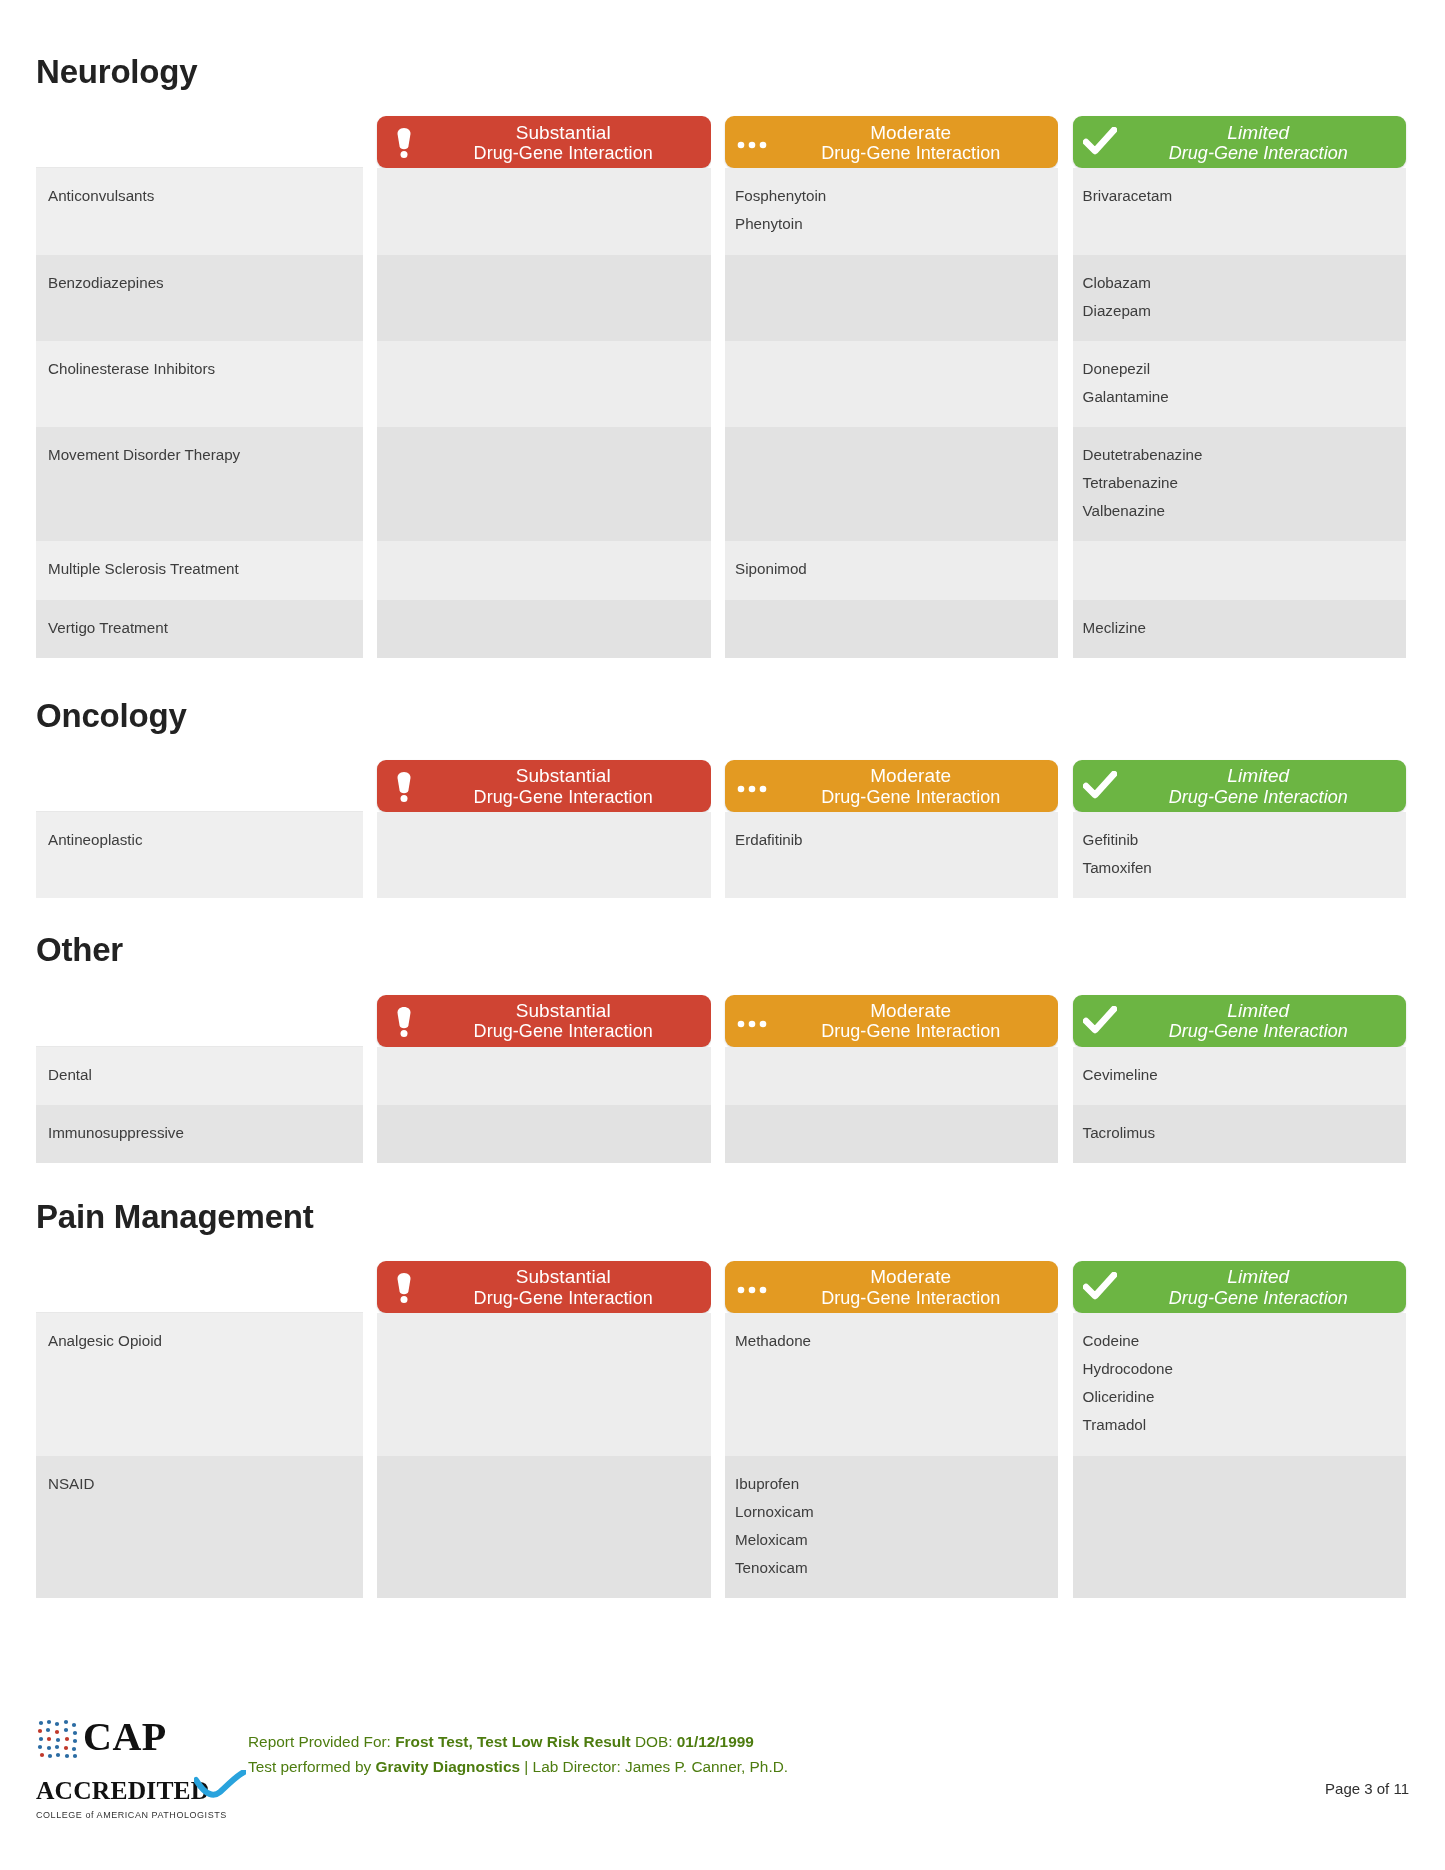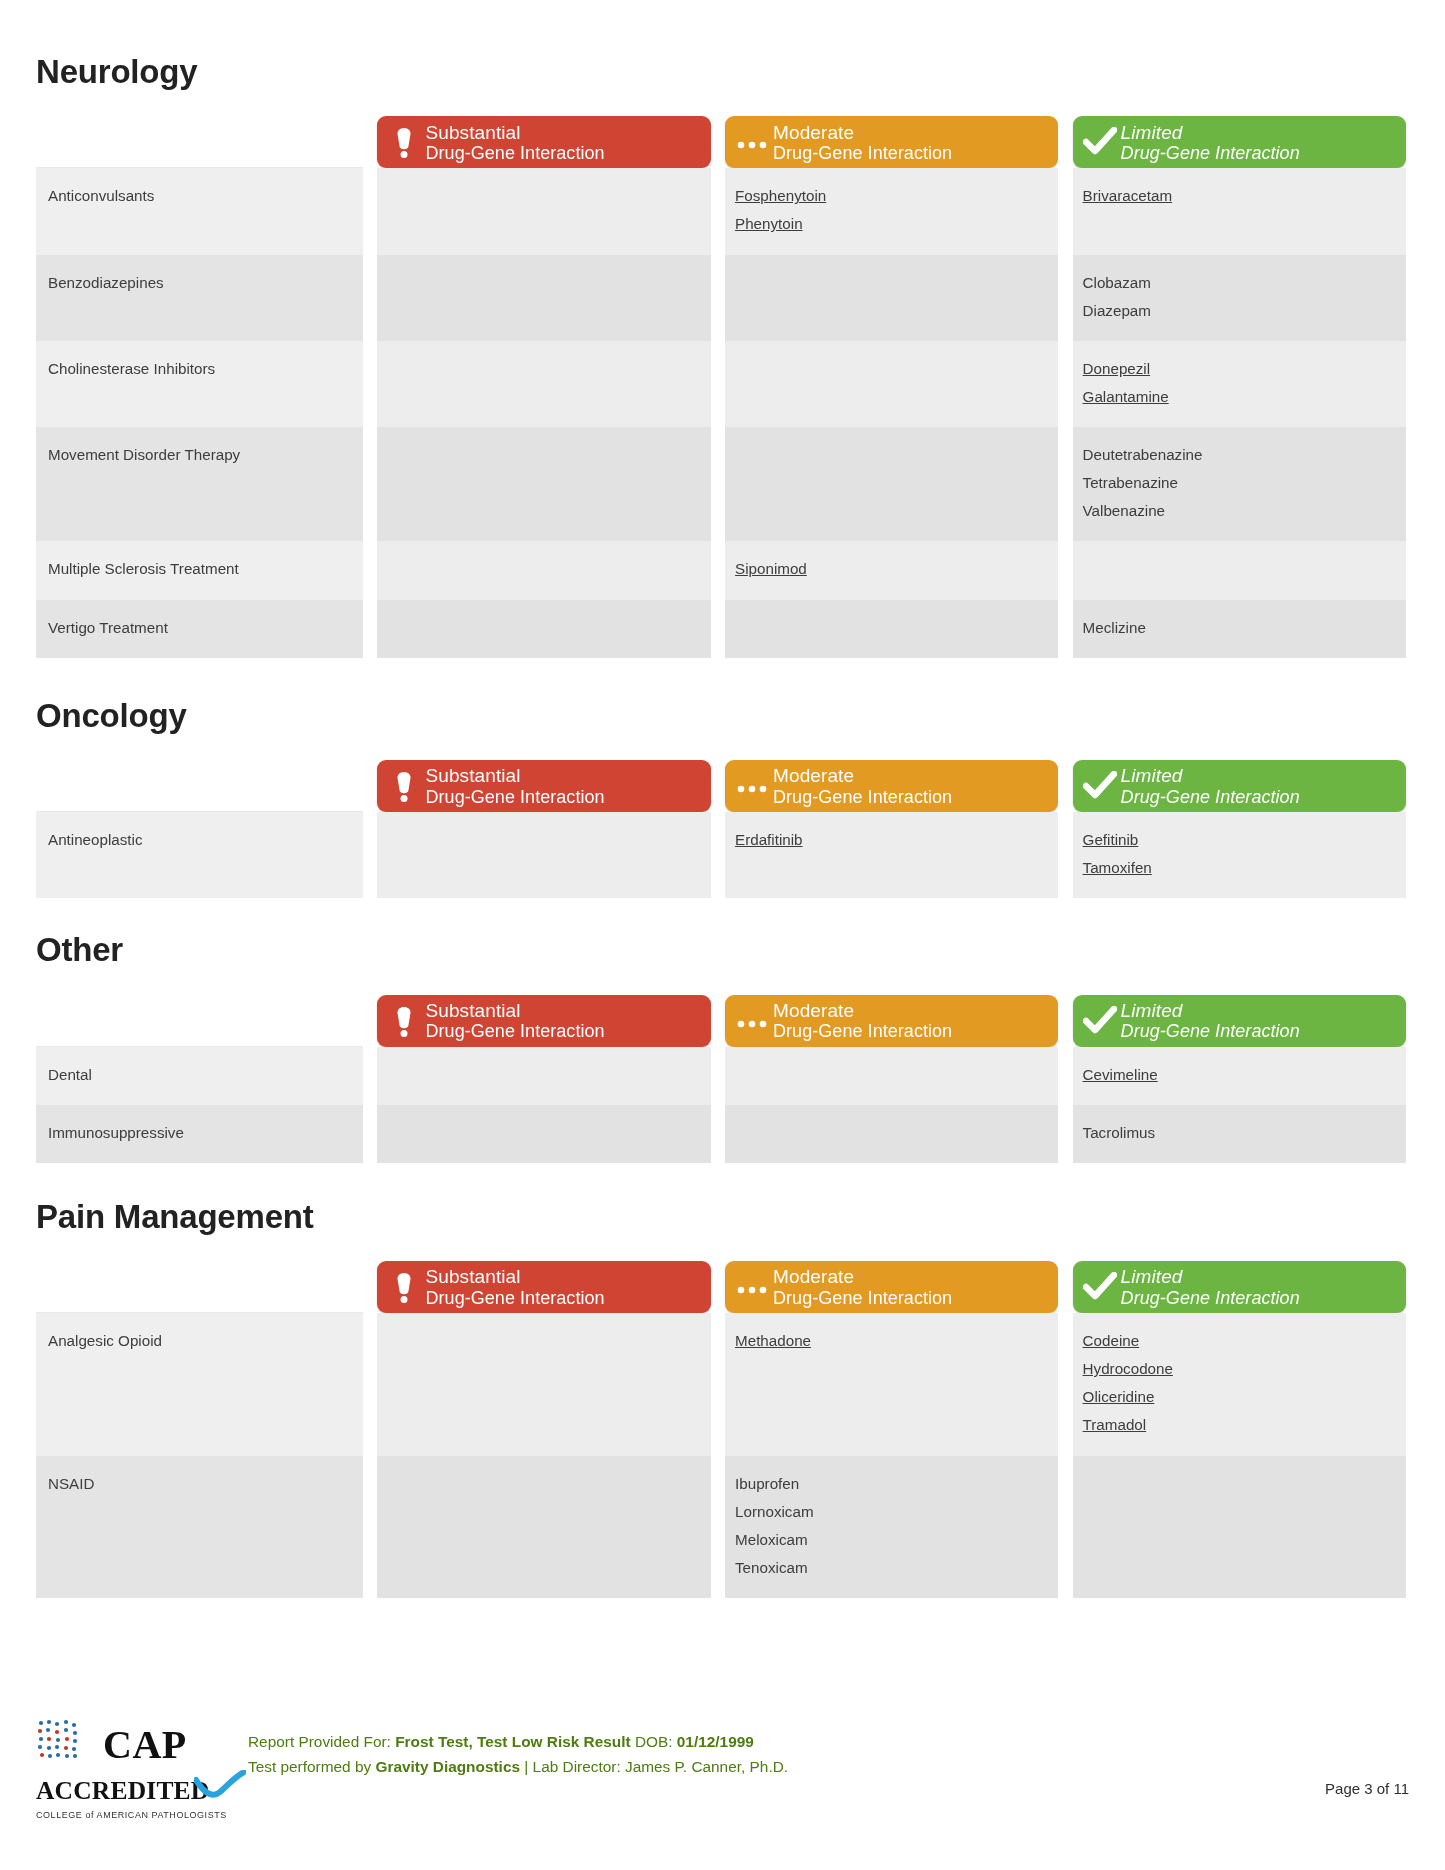--- a/index.html
+++ b/index.html
@@ -65,21 +65,21 @@
   }
   .badge .bicon {
     flex: 0 0 auto;
     width: 38px;
     display: flex;
     align-items: center;
     justify-content: center;
   }
   .badge .btxt {
     flex: 1 1 auto;
-    text-align: left;
+    text-align: center;
     line-height: 1.12;
     padding-left: 2px;
   }
   .badge .b-level {
     display: block;
     font-size: 19px;
     font-weight: normal;
     letter-spacing: 0.1px;
   }
   .badge .b-sub {
@@ -98,21 +98,21 @@
   tbody td {
     vertical-align: top;
     font-size: 15.2px;
     color: #3d3d3d;
     padding: 14px 14px 16px 10px;
     line-height: 1.85;
   }
   tbody td.gap { padding: 0; background: #fff !important; }
   tbody tr.odd  td { background: #efefef; margin-top: 15px; }
   tbody tr.even td { background: #e4e4e4; }
-  tbody tr.odd  td.lvl { background: #ededed; text-decoration: underline; }
+  tbody tr.odd  td.lvl { background: #ededed; }
   tbody tr.even td.lvl { background: #e2e2e2; }
   tbody td.cat { padding-left: 12px; }
   tbody td .dname { display: block; white-space: nowrap; }
 
   
   .footer {
     position: absolute;
     left: 36px;
     right: 36px;
     bottom: 38px;
@@ -147,21 +147,21 @@
     display: block;
     margin-top: 14px;
   }
   .cap-tag {
     font-size: 9px;
     color: #333;
     letter-spacing: 0.55px;
     display: block;
     margin-top: 6px;
   }
-  .cap-top { display: flex; align-items: flex-end; gap: 21px; }
+  .cap-top { display: flex; align-items: flex-start; gap: 1px; }
 
   .footer-text {
     flex: 1 1 auto;
     font-size: 15.4px;
     color: #4d7c0f;
     line-height: 1.62;
     padding-top: 16px;
   }
   .footer-text b { font-weight: bold; }
   .page-num {

